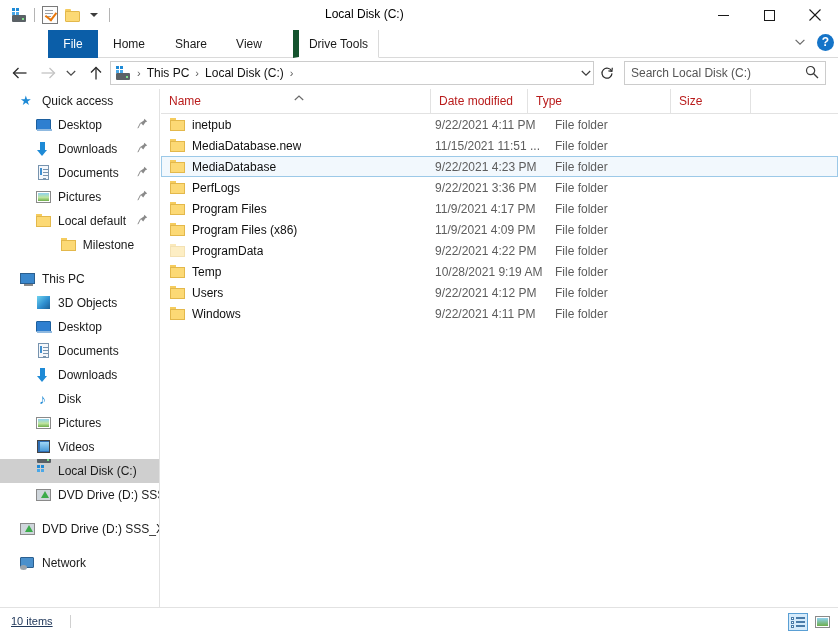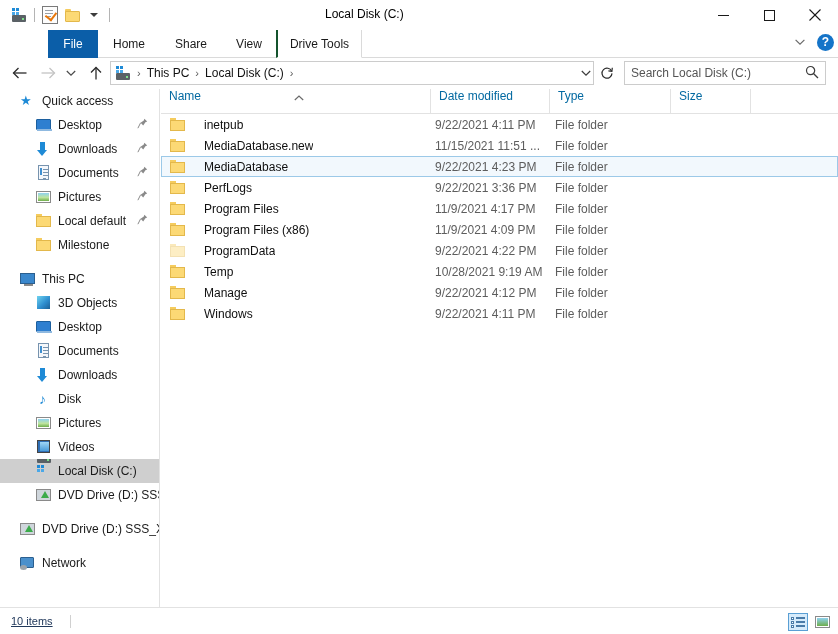--- a/index.html
+++ b/index.html
@@ -174,22 +174,22 @@
   .tab-file {
     left: 0; width: 50px;
     background: #0b5ea8;
     color: #ffffff;
     height: 28px;
   }
   .tab-home { left: 54px; width: 54px; }
   .tab-share { left: 116px; width: 54px; }
   .tab-view { left: 178px; width: 46px; }
   .tab-drive {
-    left: 228px; width: 86px;
-    border-left: 2px solid #14532d;
+    left: 245px; width: 86px;
+    border-left: 6px solid #14532d;
     border-right: 1px solid #dadada;
     background: #ffffff;
     height: 28px;
     box-sizing: border-box;
     border-bottom: 1px solid #ffffff;
   }
   .ctxtab {
     position: absolute;
     left: 228px; top: 2px;
     width: 87px; height: 28px;
@@ -555,22 +555,23 @@
     left: 0; top: 0;
     width: 677px; height: 25px;
     border-bottom: 1px solid #e2e2e2;
     box-sizing: border-box;
   }
   .ch {
     position: absolute;
     top: 0;
     height: 24px;
     display: flex;
+    align-items: center;
     font-size: 12px;
-    color: #0369a1;
+    color: #b91c1c;
     padding-left: 8px;
     box-sizing: border-box;
     border-left: 1px solid #e2e2e2;
   }
   .ch.first { border-left: none; }
   .sortcaret {
     position: absolute;
     left: 133px; top: 1px;
     width: 12px; height: 8px;
     color: #5a5a5a;
@@ -595,21 +596,20 @@
   .cell {
     position: absolute;
     font-size: 12px;
     white-space: nowrap;
     overflow: hidden;
   }
   .cell-name {
     left: 8px;
     display: flex;
     color: #0f0f0f;
-    gap: 12px;
   }
   .cell-name .i-foldersm { margin-right: 7px; top: 0; }
   .cell-date { left: 273px; color: #5d5d5d; }
   .cell-type { left: 393px; color: #5d5d5d; }
   .cell-size { left: 515px; color: #5d5d5d; text-align: right; }
 
   
   .statusbar {
     position: absolute;
     left: 0; top: 607px;
@@ -893,21 +893,21 @@
         <span class="i-foldersm"><i class="t"></i><i class="b"></i></span>
       </span>
       <span class="nav-label">Local default</span>
       <span class="pin">
         <svg width="11" height="11" viewBox="0 0 11 11">
             <path d="M7.4 0.8 L10.2 3.6 L8.4 4.2 L6.2 7.4 L3.6 4.8 L6.8 2.6 Z" fill="#8a8a8a"></path>
             <line x1="3.6" y1="4.8" x2="0.9" y2="10.2" stroke="#8a8a8a" stroke-width="1"></line>
           </svg>
       </span>
     </div>
-    <div class="nav-item" style="padding-left:36px;">
+    <div class="nav-item" style="padding-left:36px;justify-content:center;">
       <span class="nav-ico">
         <span class="i-foldersm"><i class="t"></i><i class="b"></i></span>
       </span>
       <span class="nav-label">Milestone</span>
     </div>
 
     <div class="nav-gap"></div>
 
     <div class="nav-item" style="padding-left:20px;">
       <span class="nav-ico">
@@ -1001,21 +1001,21 @@
     <div class="colhead">
       <div class="ch first" style="left:0; width:269px;">
         <span>Name</span>
         <span class="sortcaret">
           <svg width="10" height="6" viewBox="0 0 10 6">
               <polyline points="0.8,5 5,1 9.2,5" fill="none" stroke="#6a6a6a" stroke-width="1.2"></polyline>
             </svg>
         </span>
       </div>
       <div class="ch" style="left:269px; width:120px;">Date modified</div>
-      <div class="ch" style="left:388px; width:120px;">Type</div>
+      <div class="ch" style="left:366px; width:120px;">Type</div>
       <div class="ch" style="left:509px; width:80px;">Size</div>
       <div class="ch" style="left:589px; width:88px;"></div>
     </div>
 
     <div class="rows">
 
       <div class="row">
         <div class="cell cell-name">
           <span class="i-foldersm">
               <i class="t"></i>
@@ -1118,21 +1118,21 @@
         <div class="cell cell-type">File folder</div>
         <div class="cell cell-size"></div>
       </div>
 
       <div class="row">
         <div class="cell cell-name">
           <span class="i-foldersm">
               <i class="t"></i>
               <i class="b"></i>
             </span>
-          <span>Manage</span>
+          <span>Users</span>
         </div>
         <div class="cell cell-date">9/22/2021 4:12 PM</div>
         <div class="cell cell-type">File folder</div>
         <div class="cell cell-size"></div>
       </div>
 
       <div class="row">
         <div class="cell cell-name">
           <span class="i-foldersm">
               <i class="t"></i>

